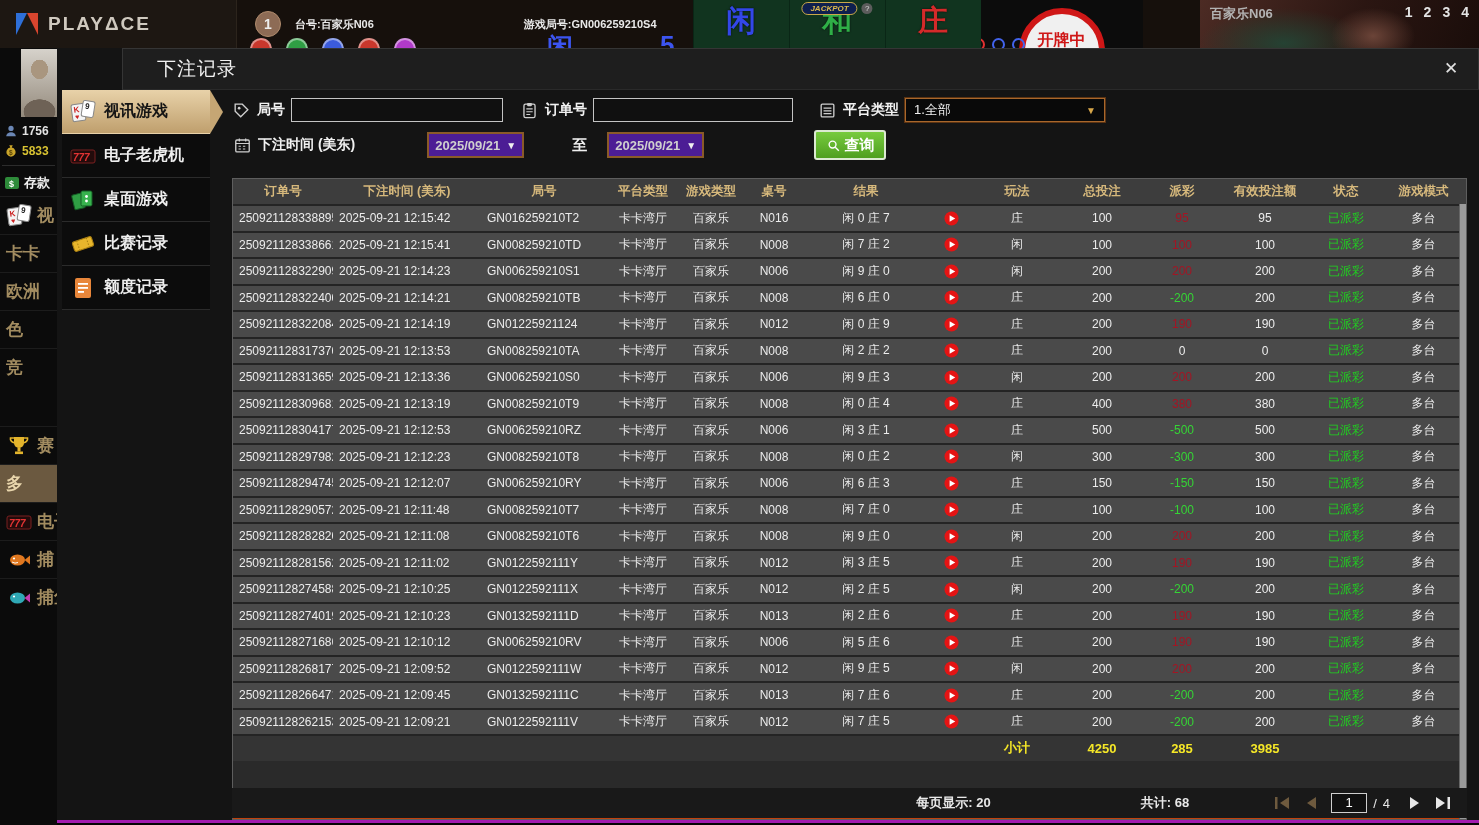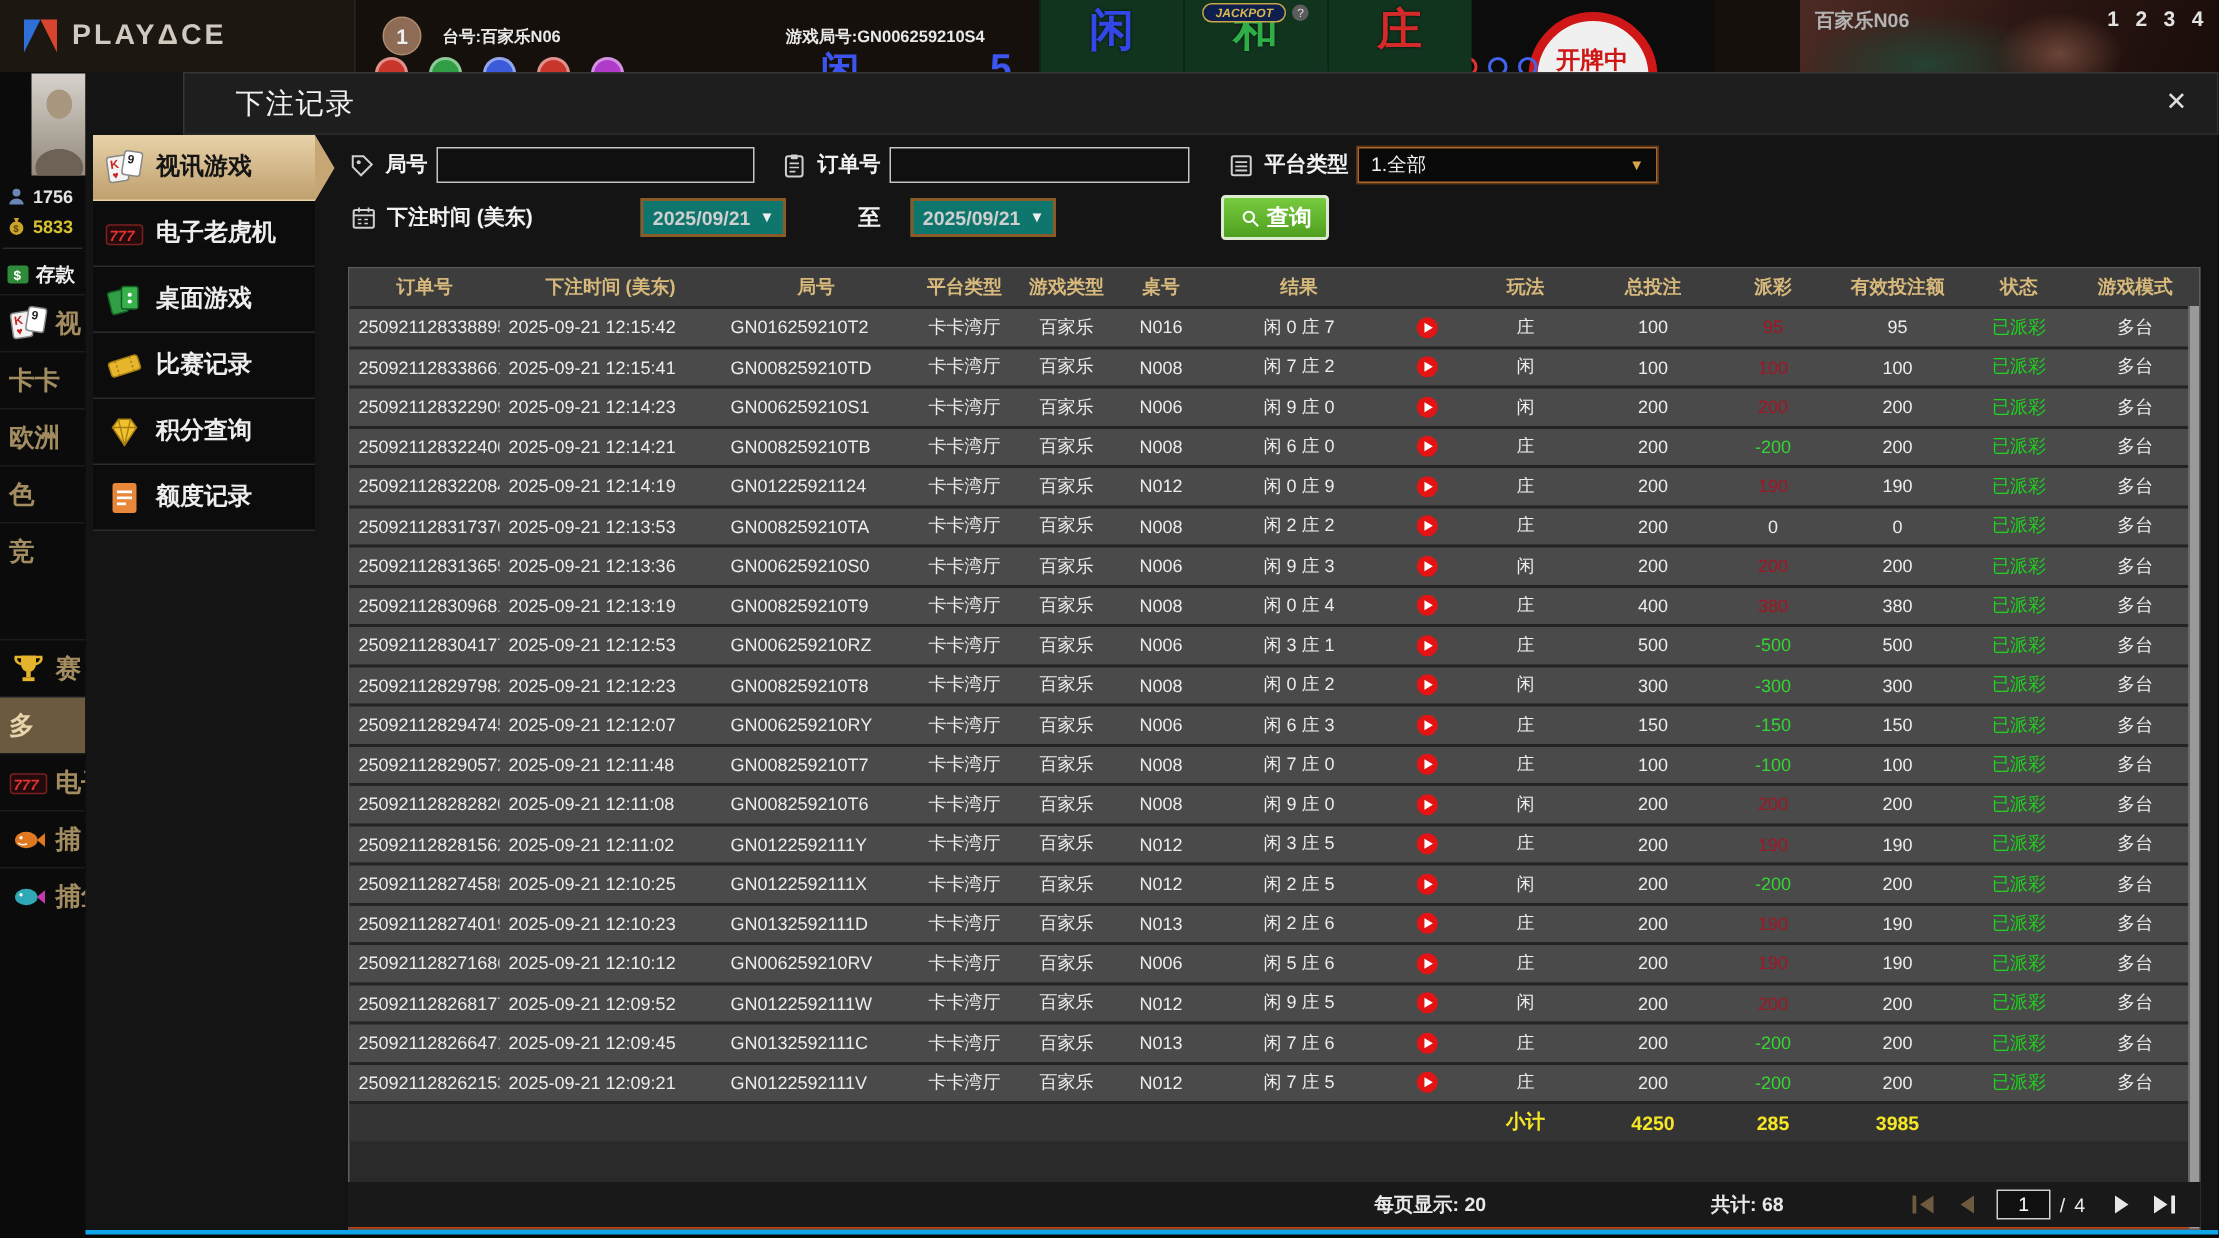--- a/index.html
+++ b/index.html
@@ -70,21 +70,21 @@
   .strip-deposit .icon { width:16px; height:16px; }
   .strip-item { display:flex; align-items:center; gap:5px; height:38px; padding-left:6px;
     font-size:17px; font-weight:bold; color:#a28c60; white-space:nowrap; border-top:1px solid #1c1c1c; }
   .strip-item .icon { width:26px; height:26px; flex:0 0 auto; }
   .strip-item.active { background:#6b5940; color:#e8d5ac; }
   .strip-gap { height:40px; }
   .icon svg { width:100%; height:100%; display:block; }
 
   
   .modal { position:absolute; left:57px; top:48px; right:0; bottom:2px;
-    background:#141414; border-bottom:3px solid #0ea5e9; }
+    background:#141414; border-bottom:3px solid #a21caf; }
   .modal-titlebar { position:absolute; left:65px; right:0; top:0; height:42px;
     background:#1e1e1e; border:1px solid #353535; border-bottom-color:#2a2a2a;
     display:flex; align-items:center; }
   .modal-title { font-size:19px; color:#f2f2f2; padding-left:34px; letter-spacing:1px; }
   .modal-close { position:absolute; right:16px; top:9px; font-size:17px; color:#e0e0e0;
     cursor:pointer; width:22px; text-align:center; }
 
   .menu { position:absolute; left:5px; top:42px; width:148px; }
   .menu-item { height:44px; display:flex; align-items:center; gap:8px; padding-left:8px;
     background:#0c0c0c; border-bottom:1px solid #2b2b2b; color:#eee; font-size:16px;
@@ -102,21 +102,21 @@
   .filters { position:relative; height:88px; }
   .fgroup { position:absolute; display:flex; align-items:center; gap:6px; }
   .fgroup .icon { width:19px; height:19px; flex:0 0 auto; }
   .flabel { font-size:14px; font-weight:bold; color:#f2f2f2; white-space:nowrap; }
   .finput { height:24px; background:#101010; border:1px solid #c4c4c4; color:#eee;
     font-size:13px; padding:0 6px; font-family:inherit; }
   .fselect { width:200px; height:24px; background:#090909; border:1px solid #a8672c;
     box-shadow:0 0 0 1px #5b3312; display:flex; align-items:center;
     justify-content:space-between; padding:0 8px; font-size:13px; color:#f0f0f0; cursor:pointer; }
   .fselect .caret { color:#d8a74a; font-size:10px; }
-  .fdate { width:97px; height:26px; background:#0f766e; border:2px solid #8a5a28;
+  .fdate { width:97px; height:26px; background:#4c1d95; border:2px solid #8a5a28;
     display:flex; align-items:center; justify-content:space-between; padding:0 6px;
     font-size:13px; font-weight:bold; color:#cfcfcf; cursor:pointer; }
   .fdate .caret { color:#f0f0f0; font-size:10px; }
   .fto { font-size:15px; font-weight:bold; color:#f0f0f0; }
   .fsearch { position:absolute; left:582px; top:40px; width:72px; height:30px;
     background:linear-gradient(#77cb3e,#4f9f1f); border:2px solid #dcead2; border-radius:3px;
     color:#fff; font-size:15px; font-weight:bold; display:flex; align-items:center;
     justify-content:center; gap:4px; cursor:pointer; }
   .fsearch .icon { width:15px; height:15px; }
 
@@ -385,29 +385,20 @@
   <div class="menu-item">
     <span class="icon">
             <svg viewBox="0 0 26 26">
               <g transform="rotate(-18 13 13)">
                 <rect x="3" y="8" width="20" height="10" rx="2" fill="#e8b62c" stroke="#a87f12"></rect>
                 <path d="M8 8 v10 M18 8 v10" stroke="#a87f12" stroke-dasharray="1.5 1.5" fill="none"></path>
               </g>
             </svg>
           </span>
           <span class="menu-label">比赛记录</span>
-  </div>
-  <div class="menu-item">
-    <span class="icon">
-            <svg viewBox="0 0 26 26">
-              <path d="M5 10 L9 4.5 L17 4.5 L21 10 L13 22 Z" fill="#f2c12e" stroke="#a87f12"></path>
-              <path d="M5 10 H21 M9 4.5 L13 22 L17 4.5" stroke="#a87f12" stroke-width="0.9" fill="none"></path>
-            </svg>
-          </span>
-          <span class="menu-label">积分查询</span>
   </div>
   <div class="menu-item">
     <span class="icon">
             <svg viewBox="0 0 26 26">
               <rect x="5" y="3" width="16" height="20" rx="2" fill="#e8863a"></rect>
               <rect x="8" y="8" width="10" height="1.8" fill="#fff"></rect>
               <rect x="8" y="12" width="10" height="1.8" fill="#fff"></rect>
               <rect x="8" y="16" width="6" height="1.8" fill="#fff"></rect>
             </svg>
           </span>

